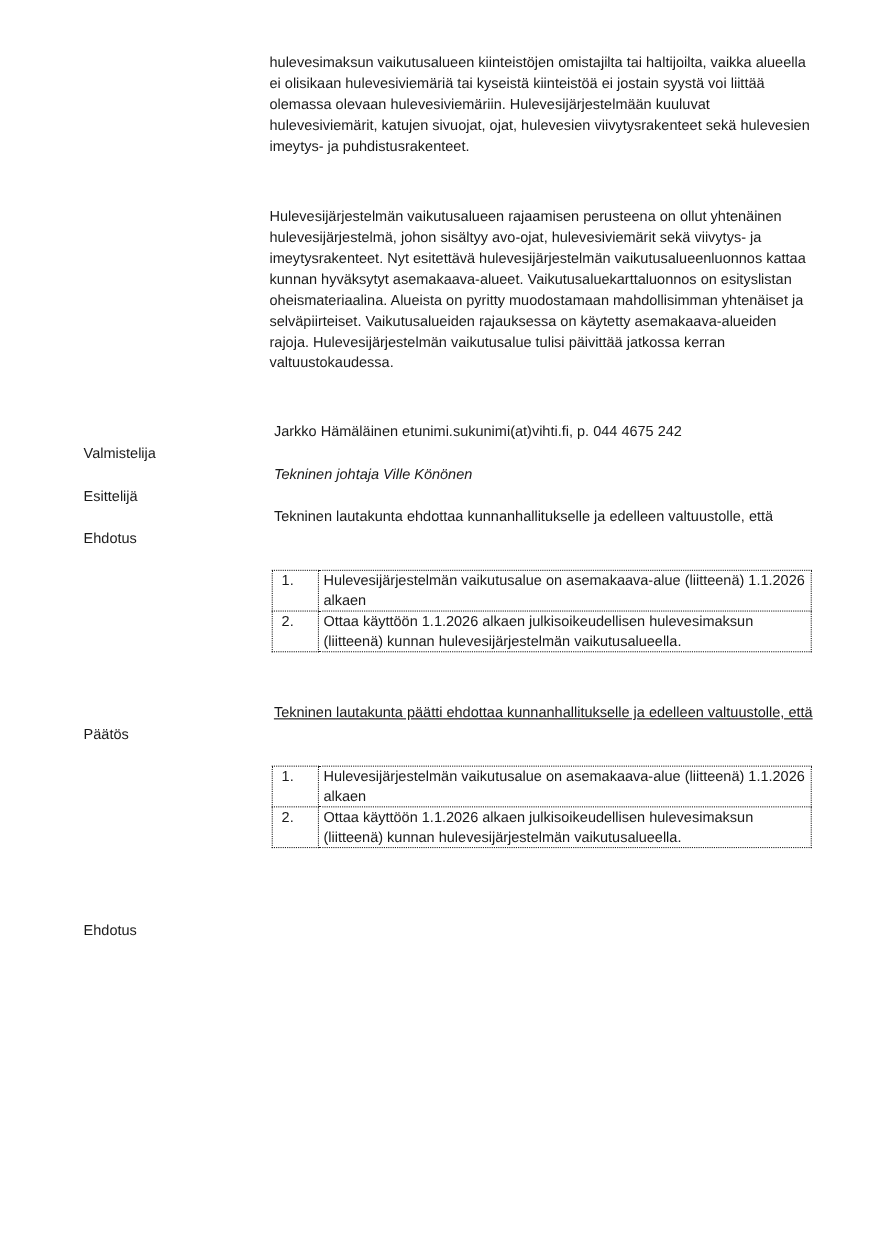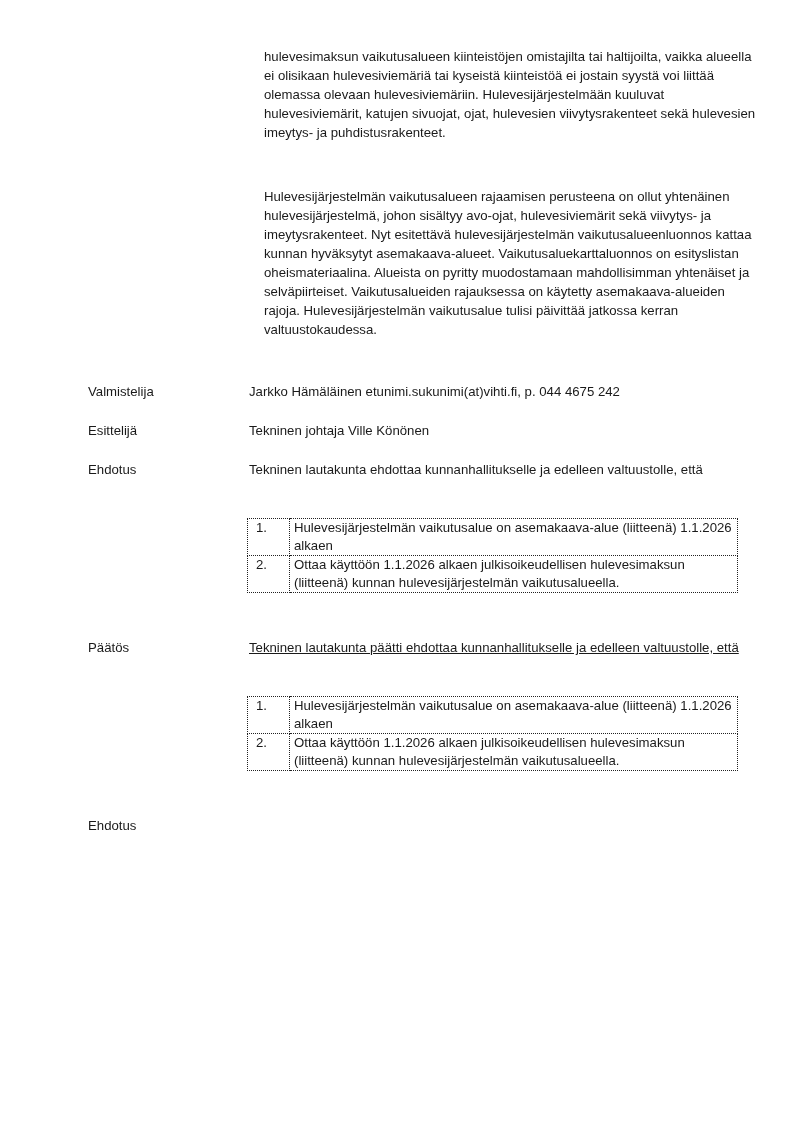--- a/index.html
+++ b/index.html
@@ -1,35 +1,35 @@
 <!DOCTYPE html>
 <html><head>
   <meta charset="utf-8">
   <style>
     html, body { margin:0; padding:0; background:#ffffff; }
     body { width:794px; height:1122px; position:relative; overflow:hidden;
       font-family:"Liberation Sans", sans-serif; color:#1a1a1a; font-size:13.2px; }
-    .para { position:absolute; left:264px; width:492px; line-height:19px; margin:0; }
-    .label { position:absolute; left:88px; line-height:19px; }
+    .para { position:absolute; left:245px; width:492px; line-height:19px; margin:0; }
+    .label { position:absolute; left:76px; line-height:19px;margin-top:20px; }
     .value { position:absolute; left:249px; width:495px; line-height:19px; }
     table.items { position:absolute; left:247px; width:491px; border-collapse:collapse; font-size:13.2px; }
     table.items td { border:1px dotted #222; padding:0 4px; line-height:18px; vertical-align:top; }
     table.items td.num { width:29px; padding-left:8px; }
   </style>
 </head>
 <body>
 
 <p class="para" style="top:47px;">hulevesimaksun vaikutusalueen kiinteistöjen omistajilta tai haltijoilta, vaikka alueella ei olisikaan hulevesiviemäriä tai kyseistä kiinteistöä ei jostain syystä voi liittää olemassa olevaan hulevesiviemäriin. Hulevesijärjestelmään kuuluvat hulevesiviemärit, katujen sivuojat, ojat, hulevesien viivytysrakenteet sekä hulevesien imeytys- ja puhdistusrakenteet.</p>
 <p class="para" style="top:187px;">Hulevesijärjestelmän vaikutusalueen rajaamisen perusteena on ollut yhtenäinen hulevesijärjestelmä, johon sisältyy avo-ojat, hulevesiviemärit sekä viivytys- ja imeytysrakenteet. Nyt esitettävä hulevesijärjestelmän vaikutusalueenluonnos kattaa kunnan hyväksytyt asemakaava-alueet. Vaikutusaluekarttaluonnos on esityslistan oheismateriaalina. Alueista on pyritty muodostamaan mahdollisimman yhtenäiset ja selväpiirteiset. Vaikutusalueiden rajauksessa on käytetty asemakaava-alueiden rajoja. Hulevesijärjestelmän vaikutusalue tulisi päivittää jatkossa kerran valtuustokaudessa.</p>
 
 <div class="label" style="top:382px;">Valmistelija</div>
 <div class="value" style="top:382px;">Jarkko Hämäläinen  etunimi.sukunimi(at)vihti.fi, p. 044 4675 242</div>
 
 <div class="label" style="top:421px;">Esittelijä</div>
-<div class="value" style="top:421px;">Tekninen johtaja Ville Könönen</div>
+<div class="value" style="top:421px;font-style:italic;">Tekninen johtaja Ville Könönen</div>
 
 <div class="label" style="top:460px;">Ehdotus</div>
 <div class="value" style="top:460px;">Tekninen lautakunta ehdottaa kunnanhallitukselle ja edelleen valtuustolle, että</div>
 
 <table class="items" style="top:518px;">
   <tbody>
       <tr>
     <td class="num">1.</td>
     <td>Hulevesijärjestelmän vaikutusalue on asemakaava-alue (liitteenä) 1.1.2026 alkaen</td>
   </tr>

